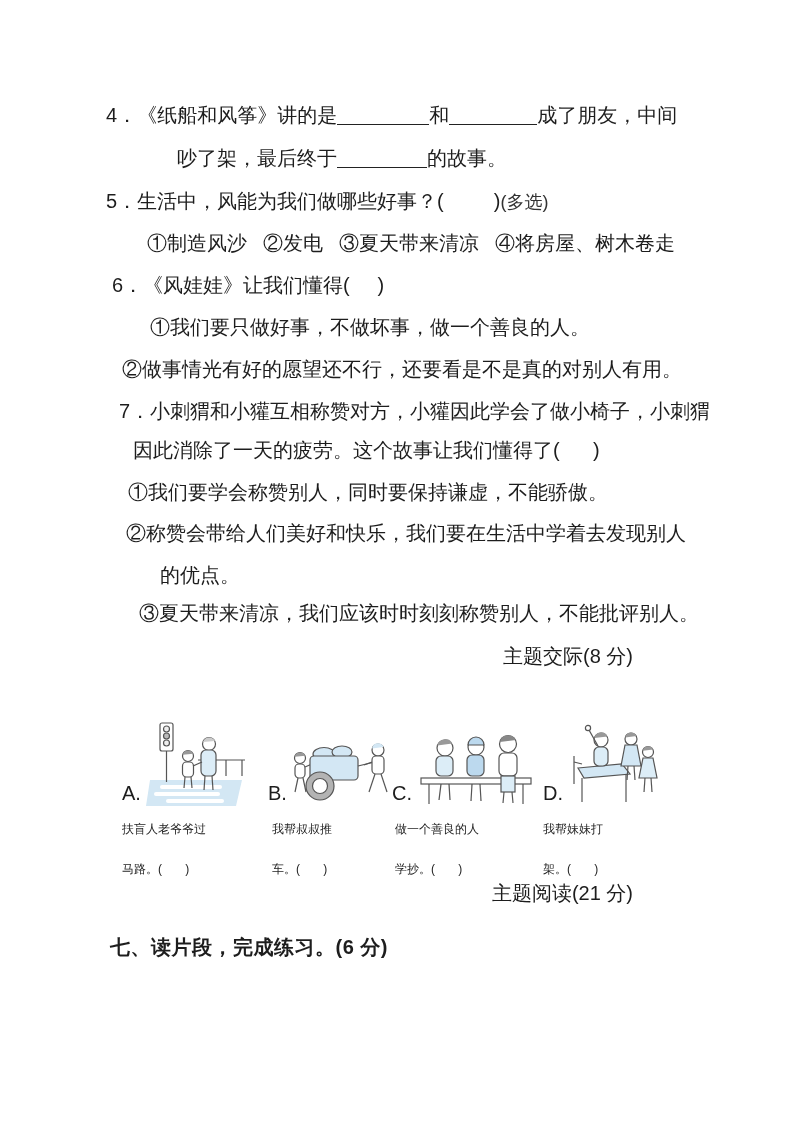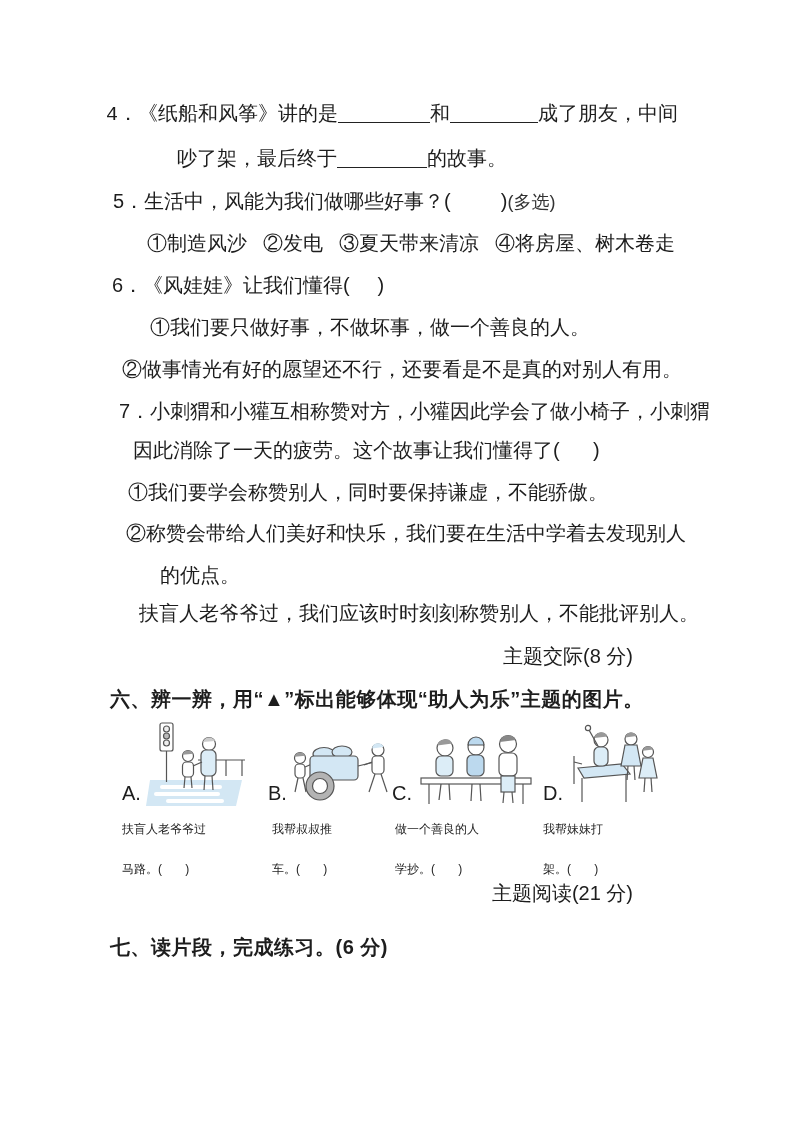--- a/index.html
+++ b/index.html
@@ -17,48 +17,47 @@
   .pic-item{position:absolute;top:722px;height:86px;display:flex;align-items:flex-end;gap:5px;}
   .pic-label{font-size:20px;line-height:22px;margin-bottom:4px;}
   .cap{position:absolute;font-size:12px;line-height:26px;white-space:nowrap;}
   svg{display:block;}
 </style>
 </head>
 <body>
 
 <div class="page">
 
-  <div class="t" style="top:102px;left:106px;font-family:Liberation Mono, monospace;">
+  <div class="t" style="top:102px;left:106px;">
     <span>4．</span><span>《纸船和风筝》讲的是</span><span class="blank b1"></span><span>和</span><span class="blank b2"></span><span>成了朋友，中间</span>
   </div>
   <div class="t" style="top:145px;left:137px;padding-left:40px;">
     <span>吵了架，最后终于</span><span class="blank b3"></span><span>的故事。</span>
   </div>
 
-  <div class="t" style="top:188px;left:106px;margin-left:7px;">
+  <div class="t" style="top:188px;left:106px;">
     <span>5．生活中，风能为我们做哪些好事？(&nbsp;&nbsp;&nbsp;&nbsp;&nbsp;&nbsp;&nbsp;&nbsp;&nbsp;)</span><span class="tag">(多选)</span>
   </div>
   <div class="t" style="top:230px;left:147px;">
     <span class="opt">①制造风沙</span><span class="opt">②发电</span><span class="opt">③夏天带来清凉</span><span>④将房屋、树木卷走</span>
   </div>
 
   <div class="t" style="top:272px;left:112px;">6．《风娃娃》让我们懂得(&nbsp;&nbsp;&nbsp;&nbsp;&nbsp;)</div>
   <div class="t" style="top:314px;left:150px;">①我们要只做好事，不做坏事，做一个善良的人。</div>
   <div class="t" style="top:356px;left:122px;">②做事情光有好的愿望还不行，还要看是不是真的对别人有用。</div>
 
   <div class="t" style="top:398px;left:119px;">7．小刺猬和小獾互相称赞对方，小獾因此学会了做小椅子，小刺猬</div>
   <div class="t" style="top:437px;left:133px;">因此消除了一天的疲劳。这个故事让我们懂得了(&nbsp;&nbsp;&nbsp;&nbsp;&nbsp;&nbsp;)</div>
   <div class="t" style="top:479px;left:128px;">①我们要学会称赞别人，同时要保持谦虚，不能骄傲。</div>
   <div class="t" style="top:520px;left:126px;">②称赞会带给人们美好和快乐，我们要在生活中学着去发现别人</div>
   <div class="t" style="top:562px;left:160px;">的优点。</div>
-  <div class="t" style="top:600px;left:139px;">扶盲人老爷爷过，我们应该时时刻刻称赞别人，不能批评别人。</div>
+  <div class="t" style="top:600px;left:139px;">③夏天带来清凉，我们应该时时刻刻称赞别人，不能批评别人。</div>
 
   <div class="t center" style="top:643px;">主题交际(8 分)</div>
 
-  <div class="t sect" style="top:686px;left:110px;">六、辨一辨，用“▲”标出能够体现“助人为乐”主题的图片。</div>
 
   <div class="pic-item" style="left:122px;">
     <span class="pic-label">A.</span>
     <svg width="100" height="88" viewBox="0 0 100 88">
       <g stroke="#555" stroke-width="1.2" fill="none">
         <polygon points="4,60 96,60 90,86 0,86" fill="#d3e7f4" stroke="none"></polygon>
         <rect x="14" y="65" width="62" height="4" rx="2" fill="#ffffff" stroke="none"></rect>
         <rect x="8" y="72" width="66" height="4" rx="2" fill="#ffffff" stroke="none"></rect>
         <rect x="20" y="79" width="58" height="4" rx="2" fill="#ffffff" stroke="none"></rect>
         <rect x="14" y="3" width="13" height="28" rx="2" fill="#ffffff"></rect>

